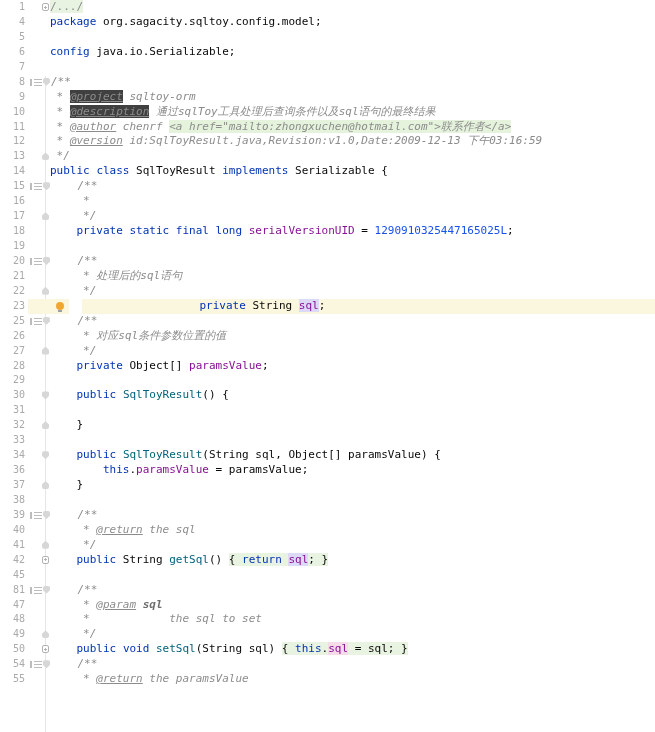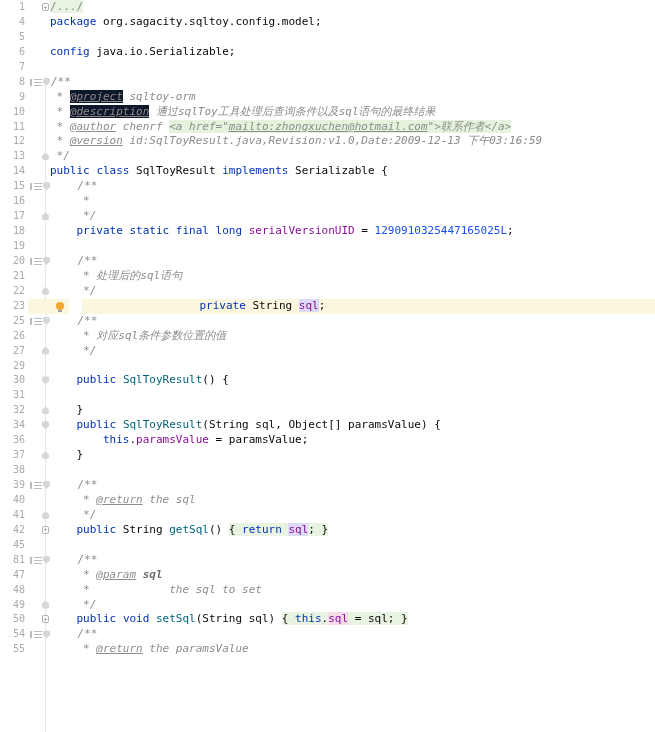--- a/index.html
+++ b/index.html
@@ -19,25 +19,25 @@
   
   .k{color:#0033B3;}
   .p{color:#080808;}
   .f{color:#871094;}
   .sf{color:#871094;}
   .n{color:#1750EB;}
   .m{color:#00627A;}
   .c{color:#8c8c8c;}
   .d{color:#8c8c8c;font-style:italic;}
   .dt{color:#8c8c8c;font-style:italic;text-decoration:underline;}
-  .du{color:#8c8c8c;font-style:italic;text-decoration:underline;}
+  .du{color:#8c8c8c;font-style:italic;}
   .dv{color:#6d6d6d;font-style:italic;font-weight:bold;}
   
   .b-fold{background:#E9F3E1;}
-  .b-tan{background:#0f172a;}
+  .b-tan{background:#404040;}
   .b-grn{background:#E5F3DC;}
   .b-read{background:#DCDAF6;}
   .b-write{background:#F6DBE9;}
   
   .rdi{display:block;width:8px;height:7px;margin-top:4px;margin-left:2px;
        border-left:2px solid #bcbcbc;padding-left:2px;box-sizing:content-box;
        background:repeating-linear-gradient(to bottom,#bcbcbc 0 1px,transparent 1px 3px);
        background-clip:content-box;}
   
   .mk{display:block;margin:3px auto 0;width:7px;height:8px;background:#d7d7d7;border-radius:2px;}
@@ -223,20 +223,26 @@
       </div>
       <div class="row">
         <span class="ln">27</span>
         <span class="gi"></span>
         <span class="gf">
           <span class="mk end"></span>
         </span>
         <span class="code"><span class="d">     */</span></span>
       </div>
       <div class="row">
+        <span class="ln">28</span>
+        <span class="gi"></span>
+        <span class="gf"></span>
+        <span class="code"><span class="p">    </span><span class="k">private</span><span class="p"> Object[] </span><span class="f">paramsValue</span><span class="p">;</span></span>
+      </div>
+      <div class="row">
         <span class="ln">29</span>
         <span class="gi"></span>
         <span class="gf"></span>
         <span class="code"></span>
       </div>
       <div class="row">
         <span class="ln">30</span>
         <span class="gi"></span>
         <span class="gf">
           <span class="mk start"></span>
@@ -249,20 +255,26 @@
         <span class="gf"></span>
         <span class="code"></span>
       </div>
       <div class="row">
         <span class="ln">32</span>
         <span class="gi"></span>
         <span class="gf">
           <span class="mk end"></span>
         </span>
         <span class="code"><span class="p">    }</span></span>
+      </div>
+      <div class="row">
+        <span class="ln">33</span>
+        <span class="gi"></span>
+        <span class="gf"></span>
+        <span class="code"></span>
       </div>
       <div class="row">
         <span class="ln">34</span>
         <span class="gi"></span>
         <span class="gf">
           <span class="mk start"></span>
         </span>
         <span class="code"><span class="p">    </span><span class="k">public</span><span class="p"> </span><span class="m">SqlToyResult</span><span class="p">(String sql, Object[] paramsValue) {</span></span>
       </div>
       <div class="row">

